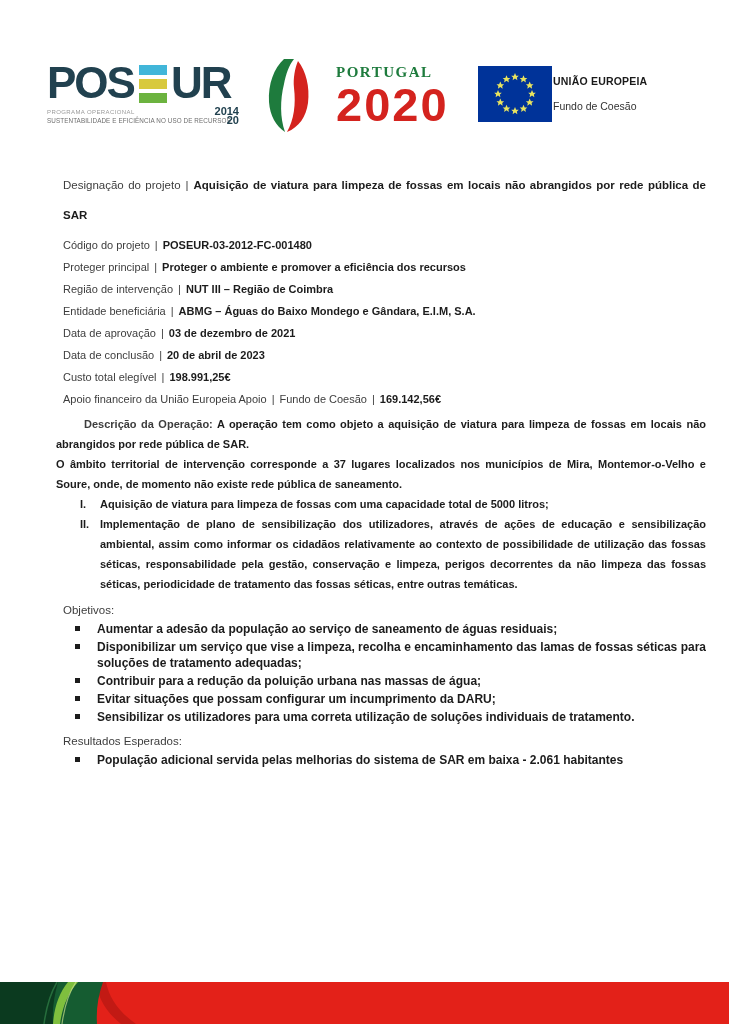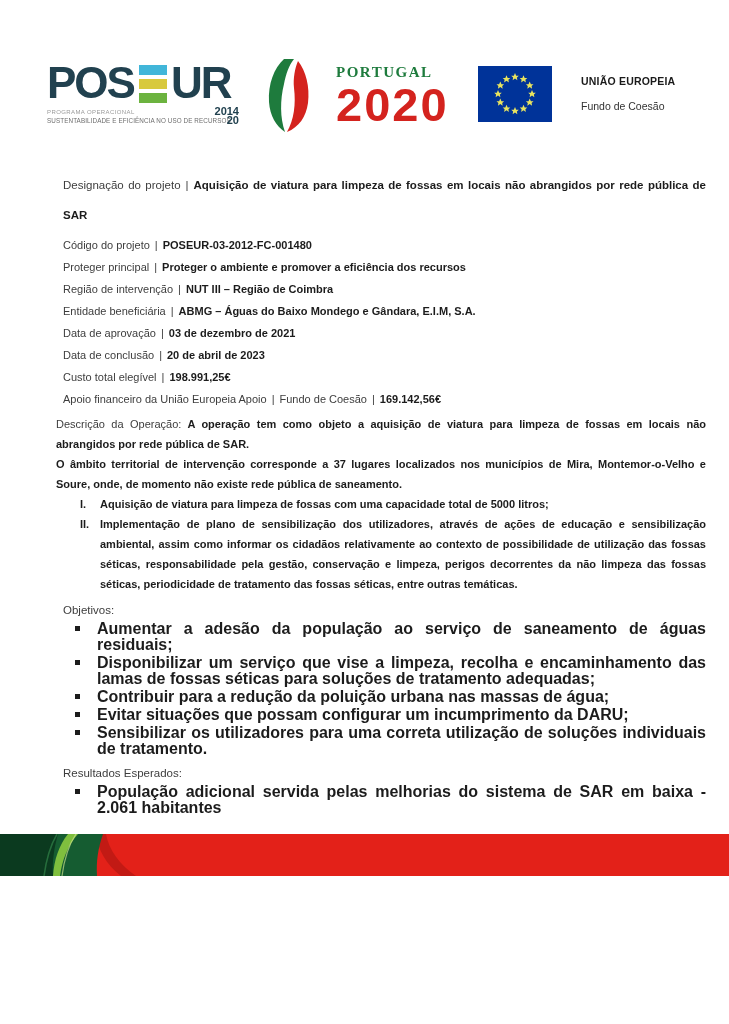--- a/index.html
+++ b/index.html
@@ -1,17 +1,17 @@
 <!DOCTYPE html>
 <html><head>
 <meta charset="utf-8">
 <style>
   html,body { margin:0; padding:0; background:#ffffff; }
   .page {
-    position:relative; width:729px; height:876px; margin:0 auto;
+    position:relative; width:729px; height:1024px; margin:0 auto;
     background:#ffffff; overflow:hidden;
     font-family:"Liberation Sans", sans-serif; color:#222;
   }
 
   
   .logo-poseur { position:absolute; left:47px; top:62px; width:192px; }
   .poseur-word { display:flex; align-items:center; height:42px; color:#21414f;
                  font-weight:bold; font-size:44px; letter-spacing:-2px; line-height:1; }
   .poseur-bars { display:flex; flex-direction:column; gap:4px; margin:2px 4px 0 5px; }
   .poseur-bars span { display:block; width:28px; height:10px; }
@@ -25,48 +25,48 @@
                   color:#21414f; font-weight:bold; font-size:11px; line-height:9px; }
 
   .logo-p2020 { position:absolute; left:268px; top:58px; display:flex; }
   .p2020-text { margin-left:24px; }
   .p2020-title { color:#1e7b3d; font-weight:bold; font-size:15px; letter-spacing:1.5px;
                  font-family:"Liberation Serif", serif; margin-top:6px; }
   .p2020-year  { color:#d4231e; font-weight:bold; font-size:47px; line-height:1;
                  letter-spacing:2px; margin-top:0; }
 
   .logo-eu { position:absolute; left:478px; top:66px; display:flex; }
-  .eu-text { margin-left:29px; padding-top:9px; }
+  .eu-text { margin-left:1px; padding-top:9px; }
   .eu-line1 { font-weight:bold; font-size:10.5px; color:#1a1a1a; letter-spacing:.2px; }
   .eu-line2 { font-size:10.5px; color:#333; margin-top:13px; }
 
   
   .content { position:absolute; left:56px; top:170px; width:650px; }
   .sep { margin:0 5px; font-weight:normal; color:#3d3d3d; }
   b, .bold { color:#1c1c1c; }
 
   .designacao { margin:0 0 0 7px; font-size:11.5px; line-height:30px;
                 text-align:justify; color:#3d3d3d; }
 
   .details { margin:4px 0 0 7px; }
   .details p { margin:0; font-size:11px; line-height:22px; color:#3d3d3d; white-space:nowrap; }
 
   .description { margin-top:4px; font-size:11px; line-height:20px;
                  text-align:justify; color:#1c1c1c; font-weight:bold; }
   .description p { margin:0; }
-  .description .lead { color:#3d3d3d; font-weight:normal; }
+  .description .lead { color:#3d3d3d; font-weight:bold;margin-left:28px; }
 
   .dlist-row  { display:flex; font-size:11px; line-height:20px; font-weight:bold; color:#1c1c1c; }
   .dlist-num  { flex:none; width:44px; padding-left:24px; box-sizing:border-box; }
   .dlist-text { flex:1; text-align:justify; }
 
   .section-title { margin:8px 0 0 7px; font-size:11.5px; color:#3d3d3d; line-height:17px; }
 
   .bullets { margin-top:1px; }
-  .bullet-row  { display:flex; margin-top:2px; font-size:16px; line-height:16px; }
+  .bullet-row  { display:flex; margin-top:2px; font-size:12px; line-height:16px; }
   .bullet-sq   { flex:none; width:5px; height:5px; background:#1c1c1c; margin:5px 0 0 19px; }
   .bullet-text { flex:1; margin-left:17px; font-weight:bold; color:#1c1c1c; text-align:justify; }
 
   
   .footer { position:absolute; left:0; bottom:0; width:729px; height:42px; }
   .footer svg { display:block; }
 </style>
 </head>
 <body>
 

